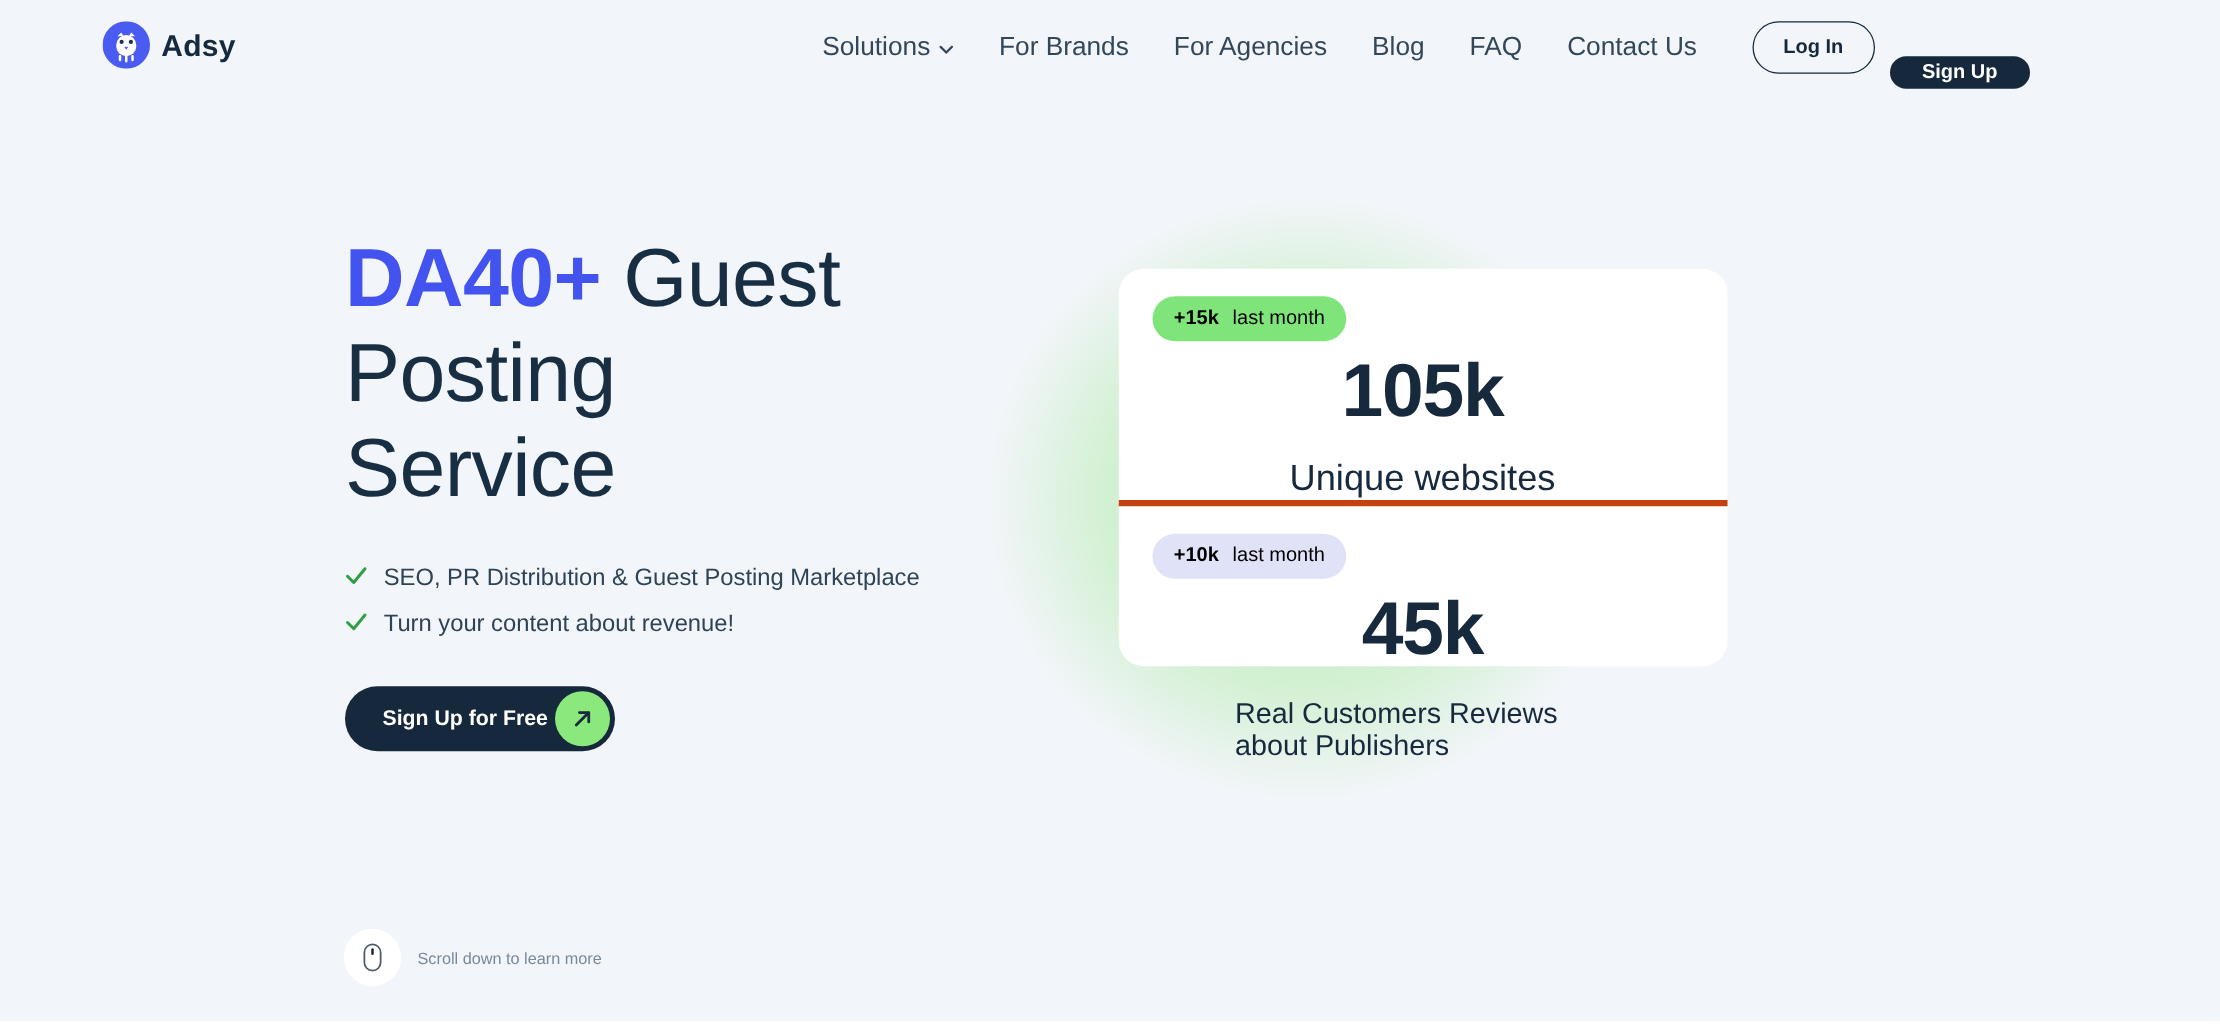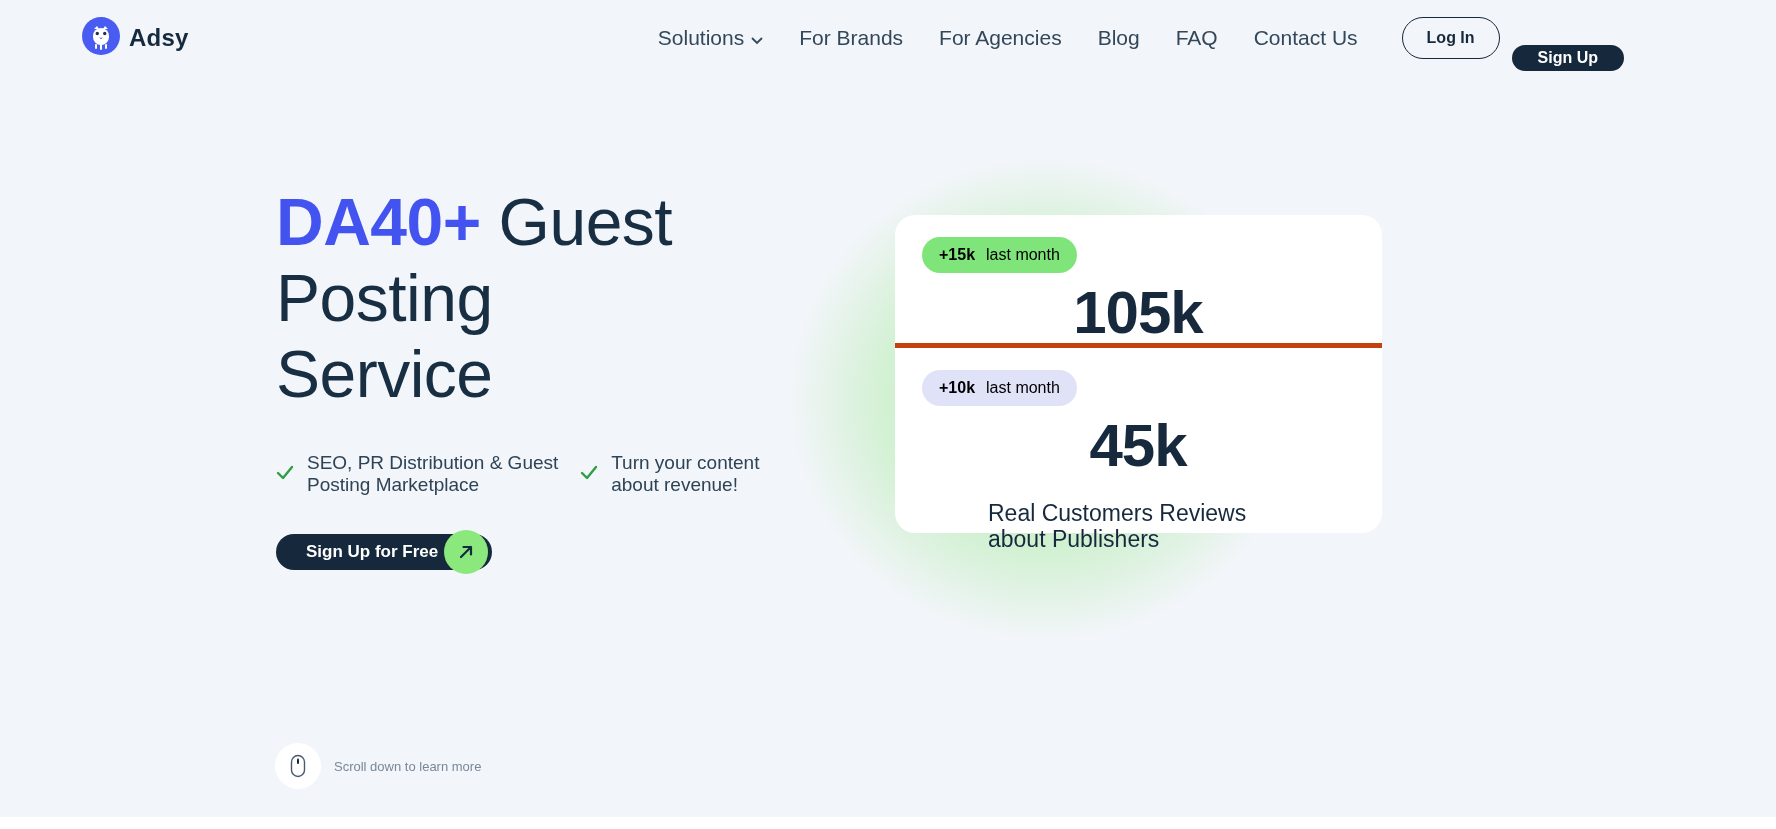--- a/index.html
+++ b/index.html
@@ -52,24 +52,24 @@
   
   .hero {
     position:absolute; left:276px; top:184px; width:500px; z-index:4;
   }
   .hero h1 {
     font-size:66px; line-height:76px; font-weight:400; color:#182e43;
     letter-spacing:-0.5px;
   }
   .hero h1 .line { display:block; }
   .accent { color:#4353f0; font-weight:700; }
-  .checklist { margin-top:40px; display:flex; flex-direction:row; gap:15px; list-style:none; }
+  .checklist { margin-top:40px; display:flex; flex-direction:column; gap:15px; list-style:none; }
   .check-item { display:flex; align-items:center; gap:13px; font-size:19px; color:#2e4356; }
   .cta {
-    margin-top:38px; width:216px; height:36px; border:none; cursor:pointer;
+    margin-top:38px; width:216px; height:52px; border:none; cursor:pointer;
     background:#16283c; border-radius:28px;
     display:flex; align-items:center; justify-content:space-between;
     padding:4px 4px 4px 30px; font-family:inherit;
   }
   .cta-label { color:#ffffff; font-size:17px; font-weight:700; }
   .cta-circle {
     width:44px; height:44px; border-radius:50%; background:#8be87d;
     display:flex; align-items:center; justify-content:center;
     color:#152a3e; font-size:20px; font-weight:700;
   }
@@ -201,20 +201,21 @@
 </section>
 
 <aside class="stats-card">
   <div class="stat-row">
     <span class="badge badge--green">
       <span class="badge-value">+15k</span>
       <span class="badge-period">last month</span>
     </span>
     <div class="stat-line">
       <span class="stat-value">105k</span>
+      <span class="stat-label-lg">Unique websites</span>
     </div>
   </div>
   <div class="stat-row">
     <span class="badge badge--lavender">
       <span class="badge-value">+10k</span>
       <span class="badge-period">last month</span>
     </span>
     <div class="stat-line">
       <span class="stat-value">45k</span>
       <span class="stat-label-sm">Real Customers Reviews about Publishers</span>

